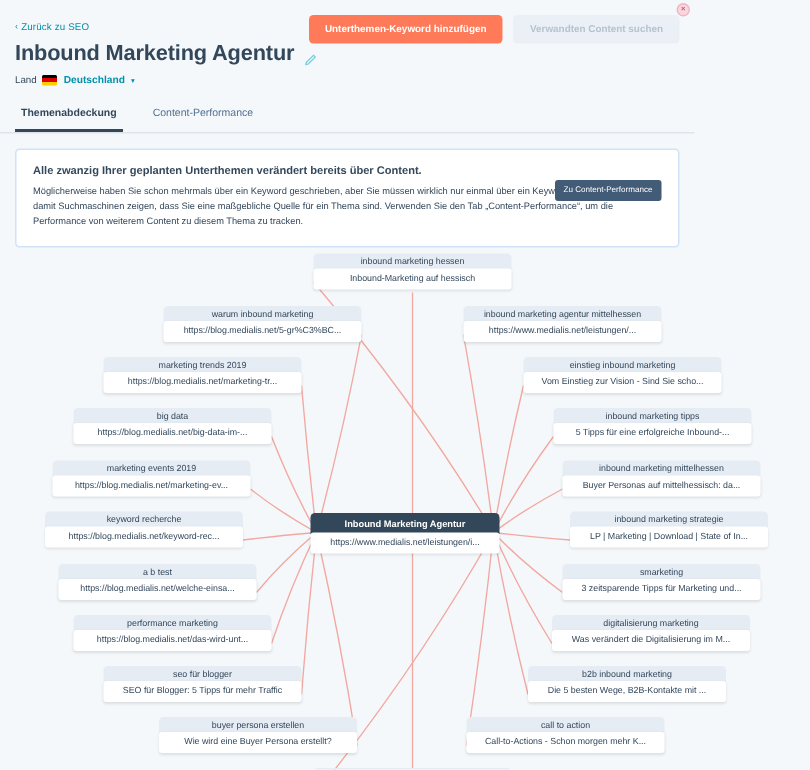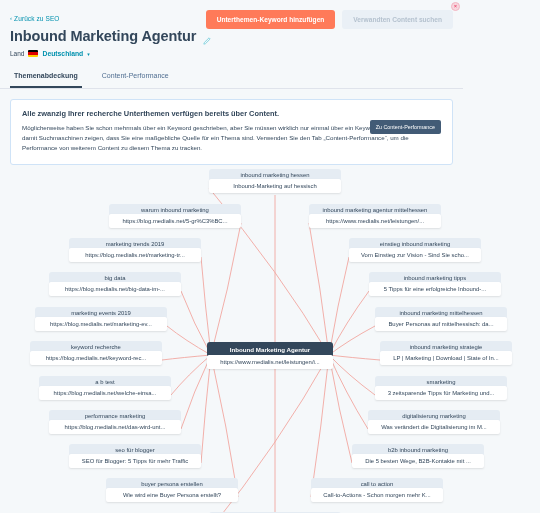--- a/index.html
+++ b/index.html
@@ -124,21 +124,21 @@
       <span>×</span>
     </div>
   </div>
 
   <div class="tabs">
     <div class="tab active">Themenabdeckung</div>
     <div class="tab">Content-Performance</div>
   </div>
 
   <div class="info-panel">
-    <div class="info-title">Alle zwanzig Ihrer recherche Unterthemen verfügen bereits über Content.</div>
+    <div class="info-title">Alle zwanzig Ihrer geplanten Unterthemen verändert bereits über Content.</div>
     <div class="info-body">Möglicherweise haben Sie schon mehrmals über ein Keyword geschrieben, aber Sie müssen wirklich nur einmal über ein Keyword schreiben, damit Suchmaschinen zeigen, dass Sie eine maßgebliche Quelle für ein Thema sind. Verwenden Sie den Tab „Content-Performance“, um die Performance von weiterem Content zu diesem Thema zu tracken.</div>
     <button class="info-btn">Zu Content-Performance</button>
   </div>
 
   <div class="map">
     <svg class="edges" id="edges" viewBox="0 0 540 390" preserveAspectRatio="none">
         <path d="M 209 21 Q 279.56 104.5 329 188" fill="none" stroke="#f2a7a0" stroke-width="0.9"></path>
         <path d="M 241 56 Q 228.64 122 211 188" fill="none" stroke="#f2a7a0" stroke-width="0.9"></path>
         <path d="M 309 56 Q 320.76 122 329 188" fill="none" stroke="#f2a7a0" stroke-width="0.9"></path>
         <path d="M 201 90 Q 205.12 139 211 188" fill="none" stroke="#f2a7a0" stroke-width="0.9"></path>

